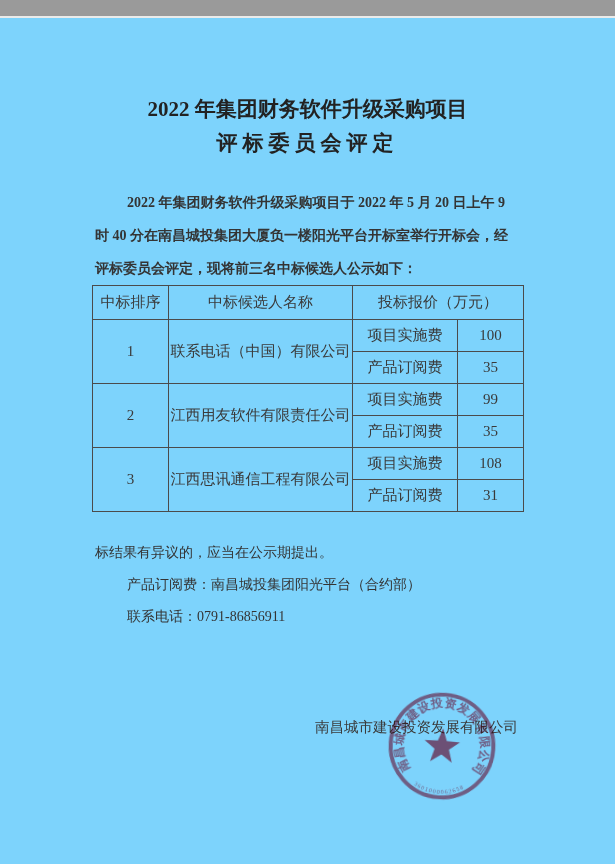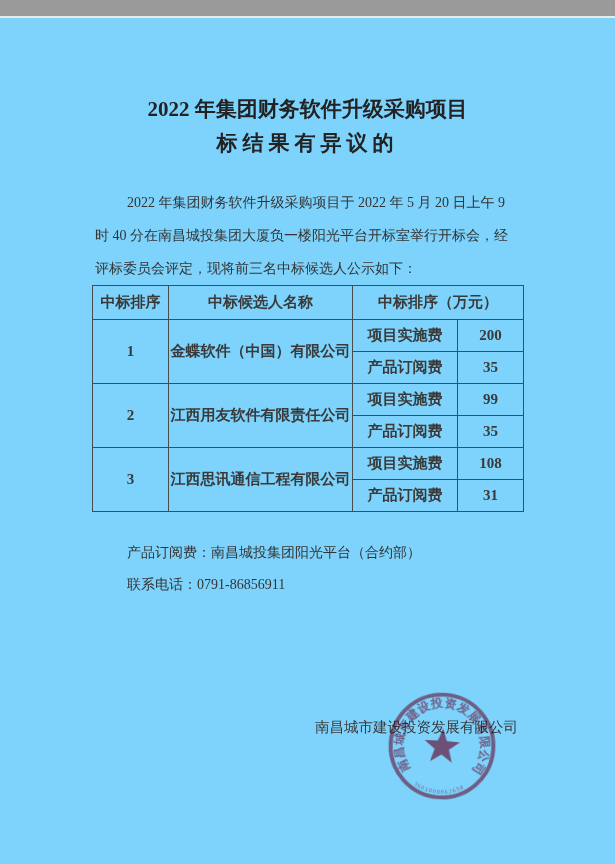--- a/index.html
+++ b/index.html
@@ -20,34 +20,34 @@
     text-align:center;
     font-size:21px; font-weight:bold;
     line-height:34px; color:#222;
   }
   .title .line2 { letter-spacing:5px; }
   .para {
     margin:0 90px 0 95px;
     font-size:14px; line-height:33px;
     white-space:nowrap;
   }
-  .intro { margin-top:26px; }
+  .intro { margin-top:26px;font-weight:bold; }
   .line.indent { padding-left:32px; }
   .bid-table {
     border-collapse:collapse;
     margin:0 0 0 92px;
     table-layout:fixed;
     width:431px;
     font-size:15px;
     color:#3a3a3a;
   }
   .bid-table th, .bid-table td {
     border:1px solid #4b4b4b;
     text-align:center; vertical-align:middle;
-    font-weight:bold;
+    font-weight:normal;
     padding:0;
     overflow:hidden;
   }
   .bid-table thead tr { height:34px; }
   .bid-table tbody tr { height:32px; }
   .notice-block { margin-top:25px; line-height:32px; }
   .footer-company {
     position:absolute; top:700px; right:97px;
     font-size:14.5px; color:#3a3a3a; white-space:nowrap;
   }
@@ -65,49 +65,49 @@
     pointer-events:none;
   }
 </style>
 </head>
 <body>
 
 <div class="page">
 
   <h1 class="title">
     <div>2022 年集团财务软件升级采购项目</div>
-    <div class="line2">标结果有异议的</div>
+    <div class="line2">评标委员会评定</div>
   </h1>
 
   <div class="para intro">
     <div class="line indent">2022 年集团财务软件升级采购项目于 2022 年 5 月 20 日上午 9</div>
     <div class="line">时 40 分在南昌城投集团大厦负一楼阳光平台开标室举行开标会，经</div>
     <div class="line">评标委员会评定，现将前三名中标候选人公示如下：</div>
   </div>
 
   <table class="bid-table">
     <colgroup>
       <col style="width:76px">
         <col style="width:184px">
         <col style="width:105px">
         <col style="width:66px">
     </colgroup>
     <thead>
       <tr>
         <th>中标排序</th>
         <th>中标候选人名称</th>
-        <th colspan="2">中标排序（万元）</th>
+        <th colspan="2">投标报价（万元）</th>
       </tr>
     </thead>
     <tbody>
       <tr>
         <td rowspan="2">1</td>
-        <td rowspan="2">金蝶软件（中国）有限公司</td>
+        <td rowspan="2">联系电话（中国）有限公司</td>
         <td>项目实施费</td>
-        <td>200</td>
+        <td>100</td>
       </tr>
       <tr>
         <td>产品订阅费</td>
         <td>35</td>
       </tr>
       <tr>
         <td rowspan="2">2</td>
         <td rowspan="2">江西用友软件有限责任公司</td>
         <td>项目实施费</td>
         <td>99</td>
@@ -123,20 +123,21 @@
         <td>108</td>
       </tr>
       <tr>
         <td>产品订阅费</td>
         <td>31</td>
       </tr>
     </tbody>
   </table>
 
   <div class="para notice-block">
+    <div class="line">标结果有异议的，应当在公示期提出。</div>
     <div class="line indent">产品订阅费：南昌城投集团阳光平台（合约部）</div>
     <div class="line indent">联系电话：0791-86856911</div>
   </div>
 
   <div class="footer-company">南昌城市建设投资发展有限公司</div>
 
   <div class="seal">
     <svg viewBox="0 0 140 140" width="124" height="124">
       <defs>
         <path id="ringP" d="M 36.3,98.3 A 44,44 0 1 1 103.7,98.3" fill="none"></path>

